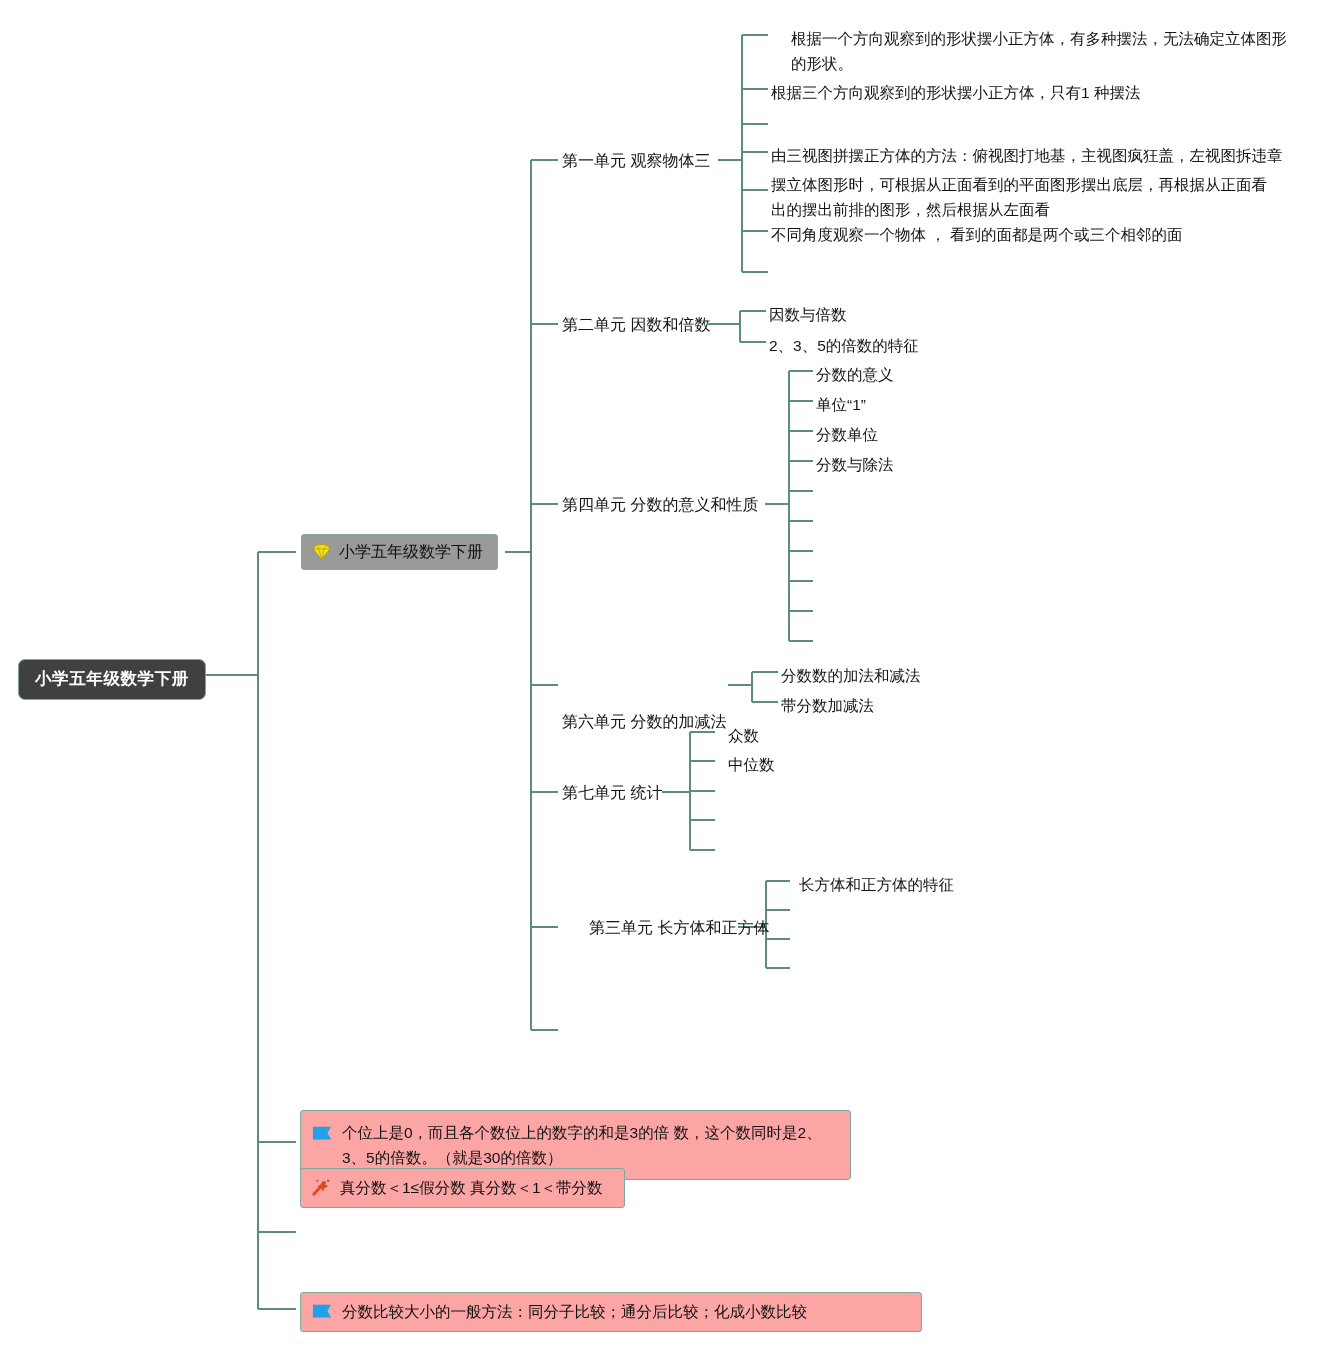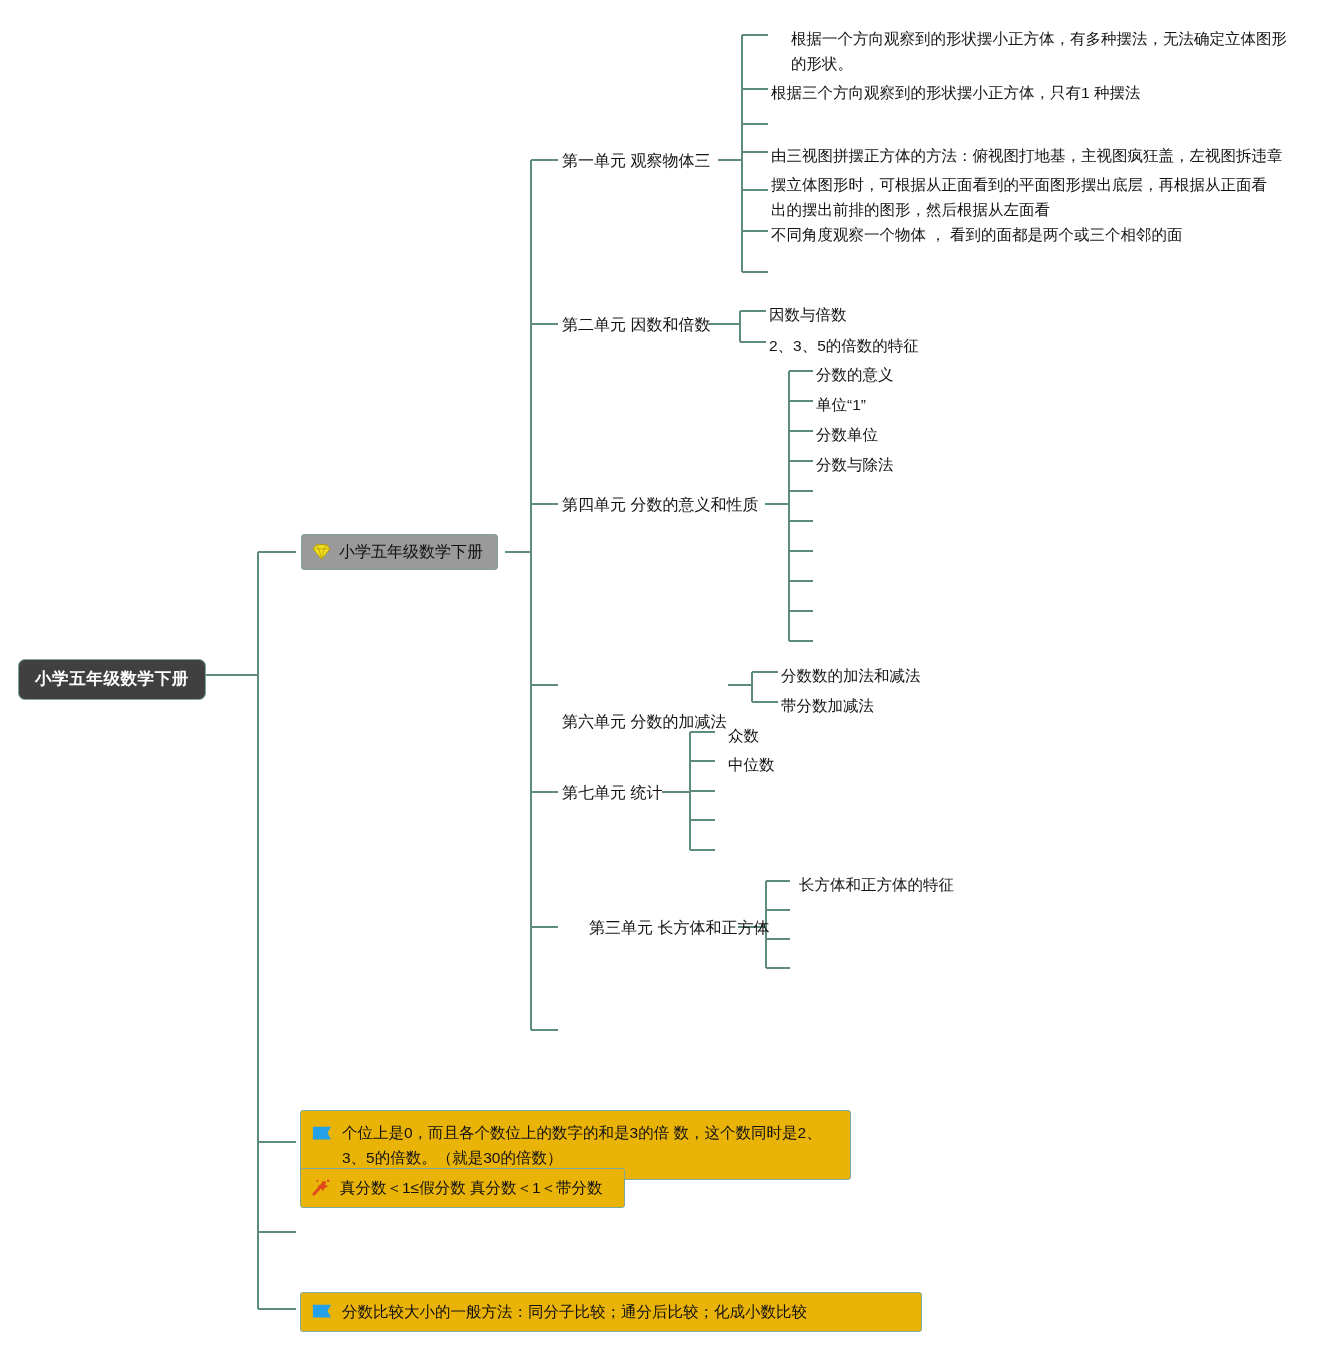--- a/index.html
+++ b/index.html
@@ -53,21 +53,21 @@
     font-size: 16px;
     padding: 7px 14px 8px 10px;
     white-space: nowrap;
     display: flex;
     align-items: center;
     gap: 8px;
     line-height: 1.2;
   }
   
   .note-box {
-    background: #eab308;
+    background: #fca5a5;
     border: 1px solid #7fa89d;
     border-radius: 3px;
     color: #111111;
     font-size: 15.5px;
     line-height: 1.62;
     padding: 9px 12px 9px 10px;
     display: flex;
     align-items: flex-start;
     gap: 9px;
     box-sizing: border-box;

